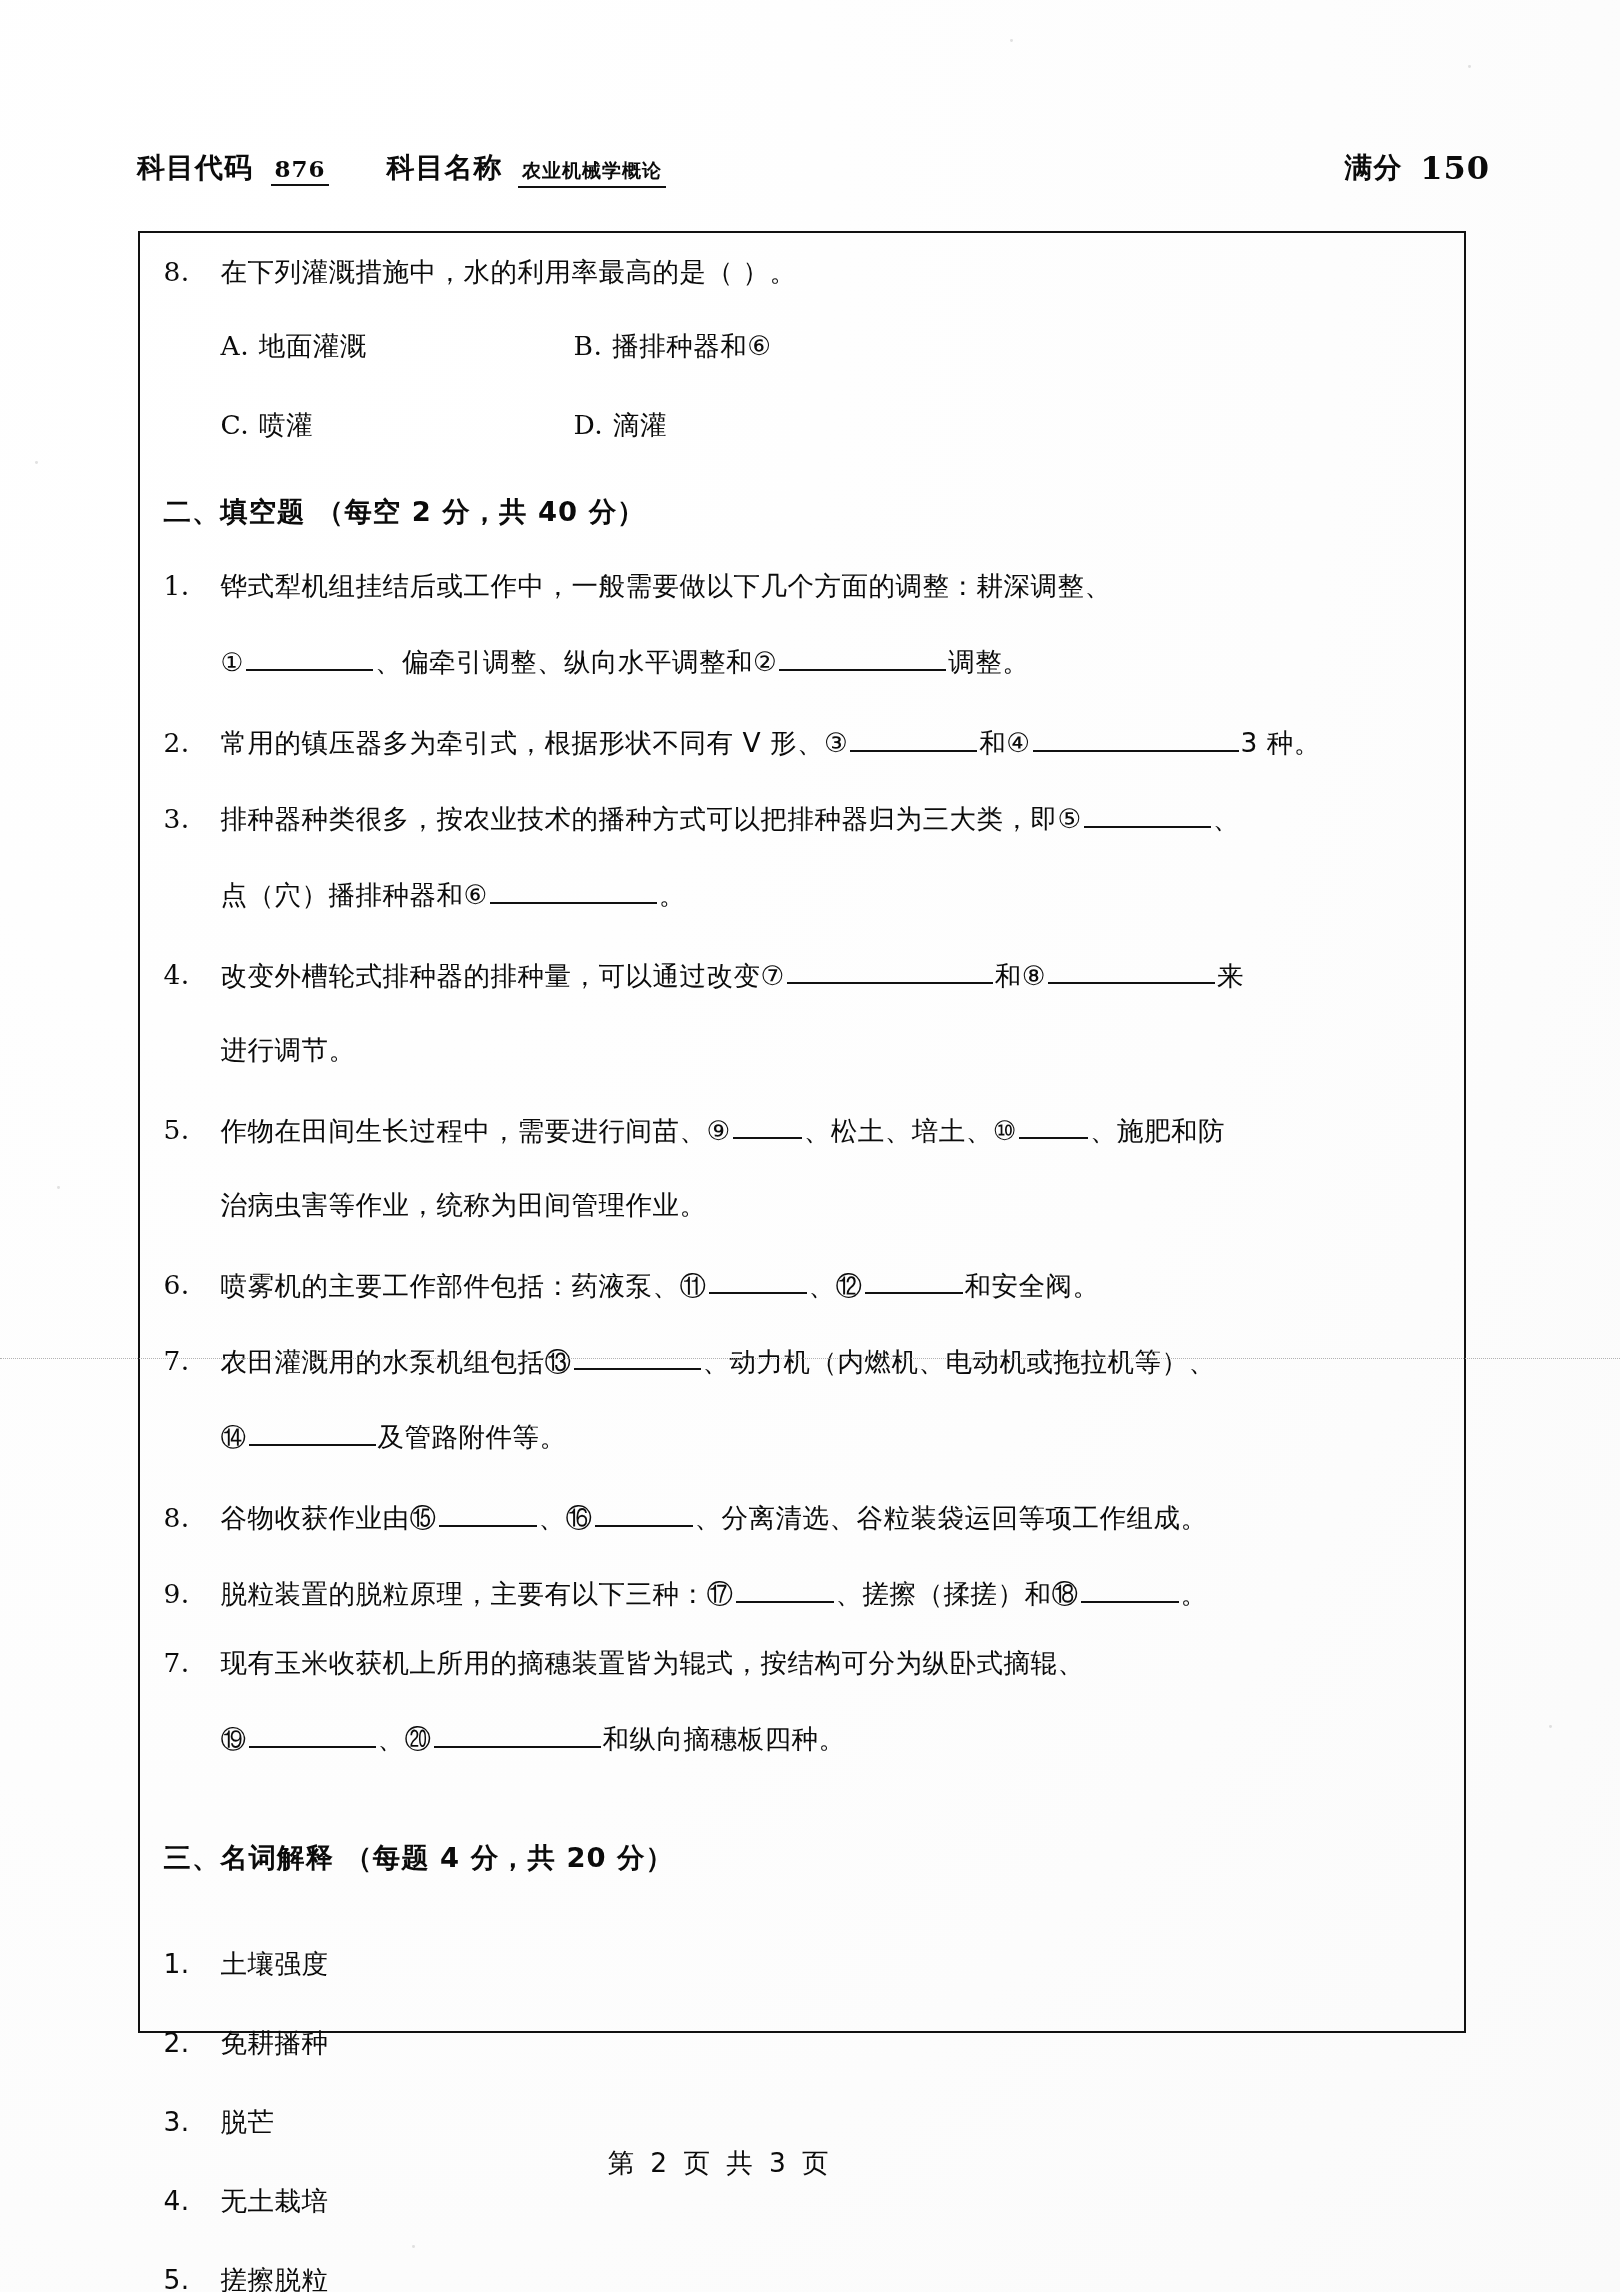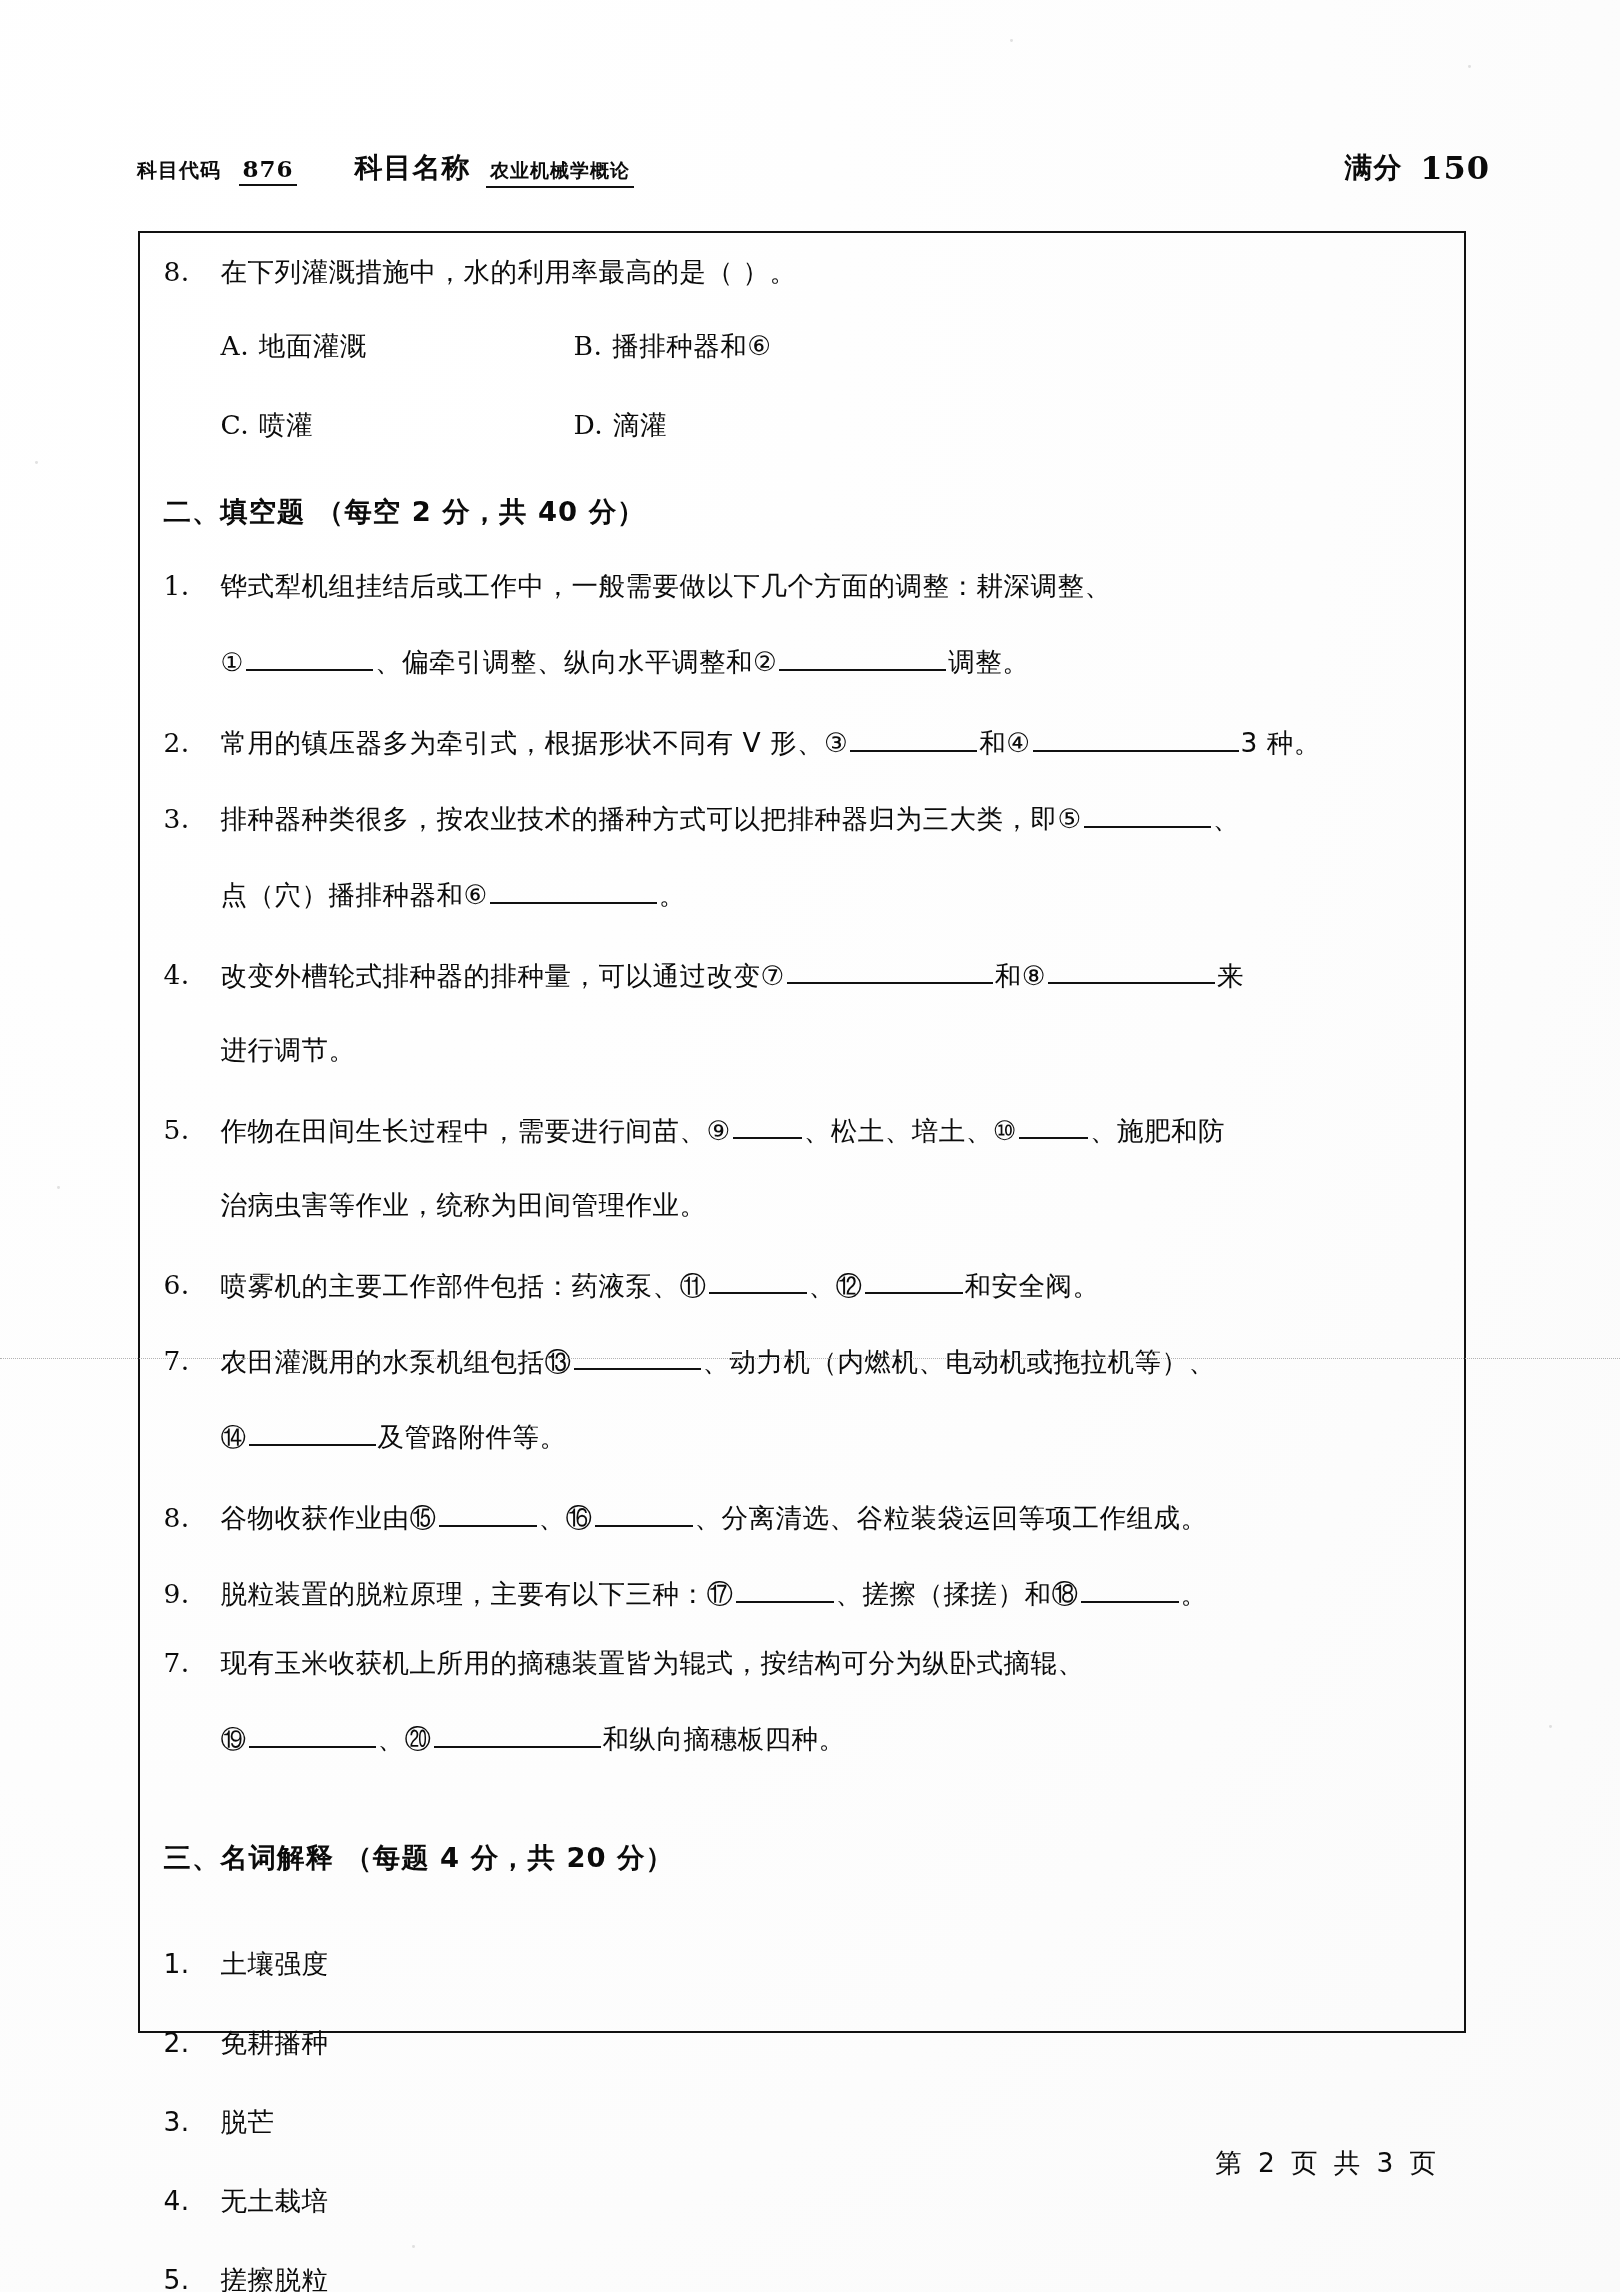--- a/index.html
+++ b/index.html
@@ -33,21 +33,21 @@
     width: 1353px;
     display: flex;
     align-items: baseline;
     font-weight: 700;
     font-size: 29px;
     letter-spacing: 1px;
   }
   .hdr-label {
     font-family: "DejaVu Sans", "Liberation Sans", sans-serif;
     font-weight: 700;
-    font-size: 20px;
+    font-size: 28px;
   }
   .hdr-code {
     font-family: "DejaVu Serif", "Liberation Serif", serif;
     font-weight: 700;
     font-size: 23px;
     margin-left: 17.6px;
     padding: 0 3.9px 2px 3.9px;
     border-bottom: 2.9px solid #111;
   }
   .hdr-gap { width: 57px; }
@@ -187,21 +187,21 @@
     border-top: 1px dotted #9a9a9a;
     opacity: .75;
   }
 
   
   .footer {
     position: absolute;
     left: 0;
     top: 2145px;
     width: 1440px;
-    text-align: right;
+    text-align: center;
     font-family: "DejaVu Sans", "Liberation Sans", sans-serif;
     font-size: 26.5px;
     letter-spacing: 3.9px;
   }
 
   
   .speck {
     position: absolute;
     background: #c9c9c9;
     border-radius: 50%;

